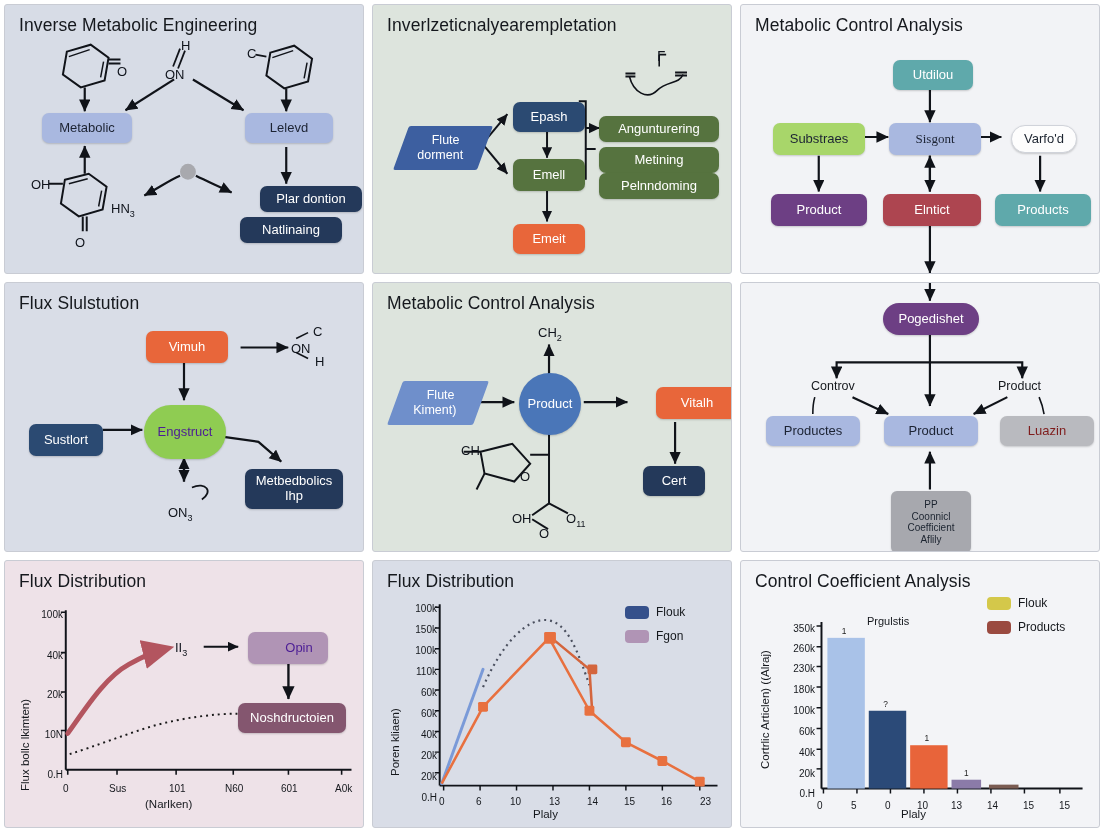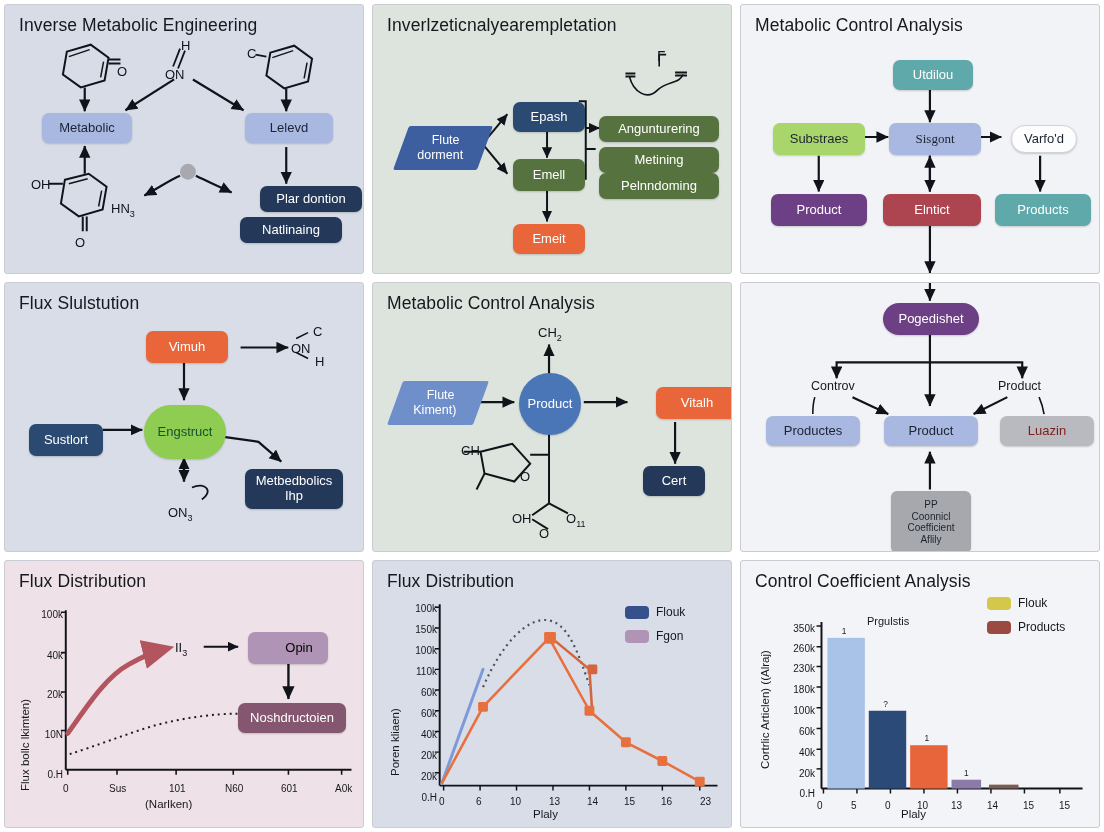--- a/index.html
+++ b/index.html
@@ -46,28 +46,28 @@
     font-size:13px;
     color:#ffffff;
     padding:3px 6px;
     line-height:1.15;
     box-shadow:0 1px 2px rgba(0,0,0,.18);
   }
   .n-lightblue { background:#a9b8e0; color:#1c2333; }
   .n-navy      { background:#2b4a72;margin-top:8px; }
   .n-darknavy  { background:#24395a; }
   .n-green     { background:#56733f; }
-  .n-lime      { background:#8fcc52; color:#14532d; }
+  .n-lime      { background:#8fcc52; color:#4c1d95; }
   .n-orange    { background:#e8663a; }
   .n-teal      { background:#5fa9ab; }
   .n-purple    { background:#6d3f84; }
   .n-red       { background:#ad4550; }
   .n-grey      { background:#a7a8ae; color:#1c2430; }
   .n-greylt    { background:#b9babf; color:#7f1d1d; }
-  .n-mauve     { background:#b094b5; color:#000000;padding-left:28px; }
+  .n-mauve     { background:#b094b5; color:#4c1d95;padding-left:28px; }
   .n-mauve-d   { background:#84566f; }
   .n-outline   { background:#fdfdfd; color:#1c2430; border:1.5px solid #d0d3da; border-radius:16px;}
   .n-bluecircle{ background:#4a76b8; border-radius:50%; }
 
   .para {
     position:absolute;
     background:#3d5fa0;
     color:#fff; font-size:12.5px;
     display:flex; flex-direction:column; align-items:center; justify-content:center;
     transform:skewX(-20deg);

